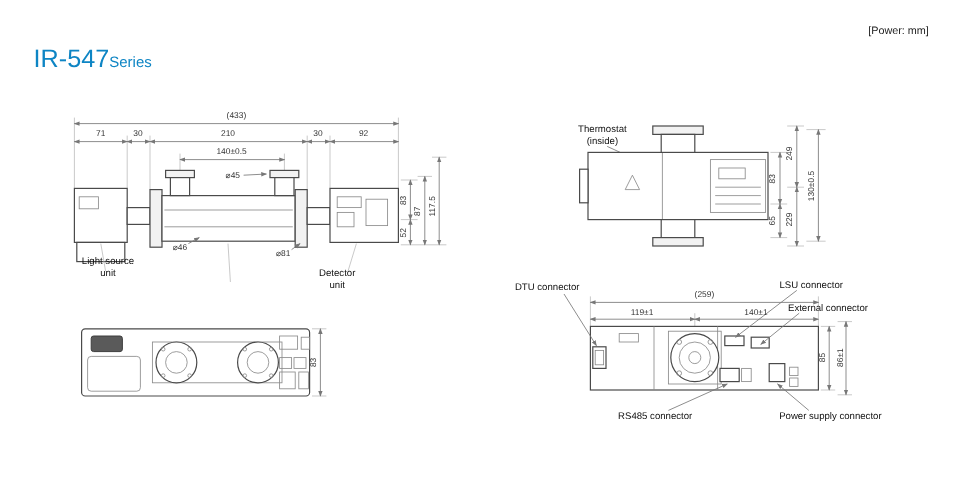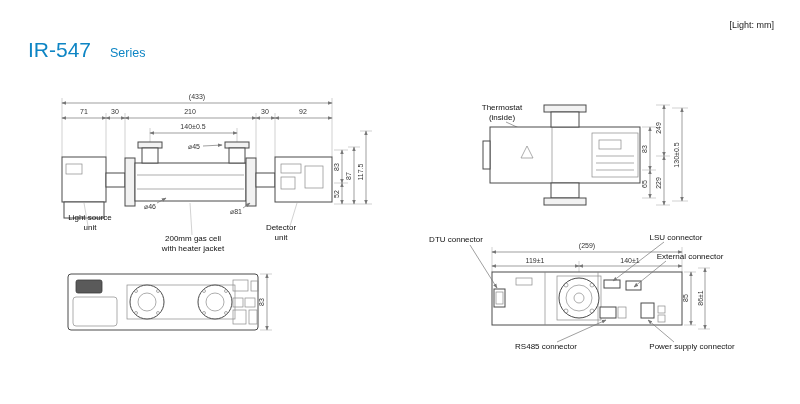--- a/index.html
+++ b/index.html
@@ -6,21 +6,21 @@
   html,body { background:#ffffff; }
   body { font-family:"Liberation Sans", sans-serif; }
   #canvas { position:relative; width:800px; height:404px; background:#ffffff; overflow:hidden; }
   #linework { position:absolute; left:0; top:0; }
   .txt { position:absolute; transform:translate(-50%,-50%); text-align:center; color:#222; white-space:pre-line; }
   .dim { font-size:7px; color:#333; line-height:1.1; }
   .rot { transform:translate(-50%,-50%) rotate(-90deg); }
   .lbl { font-size:8px; color:#111; line-height:1.3; }
   .title { position:absolute; white-space:nowrap; }
   .t-main { font-size:21px; color:var(--accent,#0e85c4); }
-  .t-sub  { font-size:12.5px; color:var(--accent,#0e85c4); margin-left:19px; }
+  .t-sub  { font-size:12.5px; color:var(--accent,#0e85c4); margin-left:0; }
   .unit-note { position:absolute; font-size:9px; color:#222; }
   svg .part   { fill:#ffffff; stroke:var(--line,#4a4a4a); stroke-width:1; }
   svg .partf  { fill:#f2f2f2; stroke:var(--line,#4a4a4a); stroke-width:1; }
   svg .dark   { fill:#5a5a5a; stroke:#3a3a3a; stroke-width:0.8; }
   svg .detail { fill:none; stroke:#8a8a8a; stroke-width:0.7; }
   svg .dimline{ stroke:#777; stroke-width:0.7; fill:none; marker-start:url(#arw); marker-end:url(#arw); }
   svg .ext    { stroke:#b4b4b4; stroke-width:0.6; }
   svg .leader { stroke:#777; stroke-width:0.7; fill:none; marker-end:url(#arw); }
 </style>
 </head>
@@ -192,42 +192,40 @@
       <line class="dimline" x1="691" y1="272" x2="691" y2="325"></line>
       <line class="ext" x1="698" y1="268" x2="710" y2="268"></line>
       <line class="ext" x1="698" y1="329" x2="710" y2="329"></line>
       <line class="dimline" x1="705" y1="268" x2="705" y2="329"></line>
     </g>
   </svg>
 
   <div class="title" style="left:28px;top:38px">
     <span class="t-main">IR-547</span><span class="t-sub">Series</span>
   </div>
-  <div class="unit-note" style="right:26px;top:20px">[Light: mm]</div>
+  <div class="unit-note" style="right:26px;top:20px">[Power: mm]</div>
 
   <div class="txt dim" style="left:197px;top:97px">(433)</div>
   <div class="txt dim" style="left:84px;top:112px">71</div>
   <div class="txt dim" style="left:115px;top:112px">30</div>
   <div class="txt dim" style="left:190px;top:112px">210</div>
   <div class="txt dim" style="left:265px;top:112px">30</div>
   <div class="txt dim" style="left:303px;top:112px">92</div>
   <div class="txt dim" style="left:193px;top:127px">140±0.5</div>
   <div class="txt dim" style="left:194px;top:147px">⌀45</div>
   <div class="txt dim" style="left:150px;top:207px">⌀46</div>
   <div class="txt dim" style="left:236px;top:212px">⌀81</div>
   <div class="txt dim rot" style="left:337px;top:167px">83</div>
   <div class="txt dim rot" style="left:337px;top:194px">52</div>
   <div class="txt dim rot" style="left:349px;top:176px">87</div>
   <div class="txt dim rot" style="left:361px;top:172px">117.5</div>
   <div class="txt dim rot" style="left:262px;top:302px">83</div>
 
   <div class="txt lbl" style="left:90px;top:223px">Light source
 unit</div>
-  <div class="txt lbl" style="left:193px;top:244px">200mm gas cell
-with heater jacket</div>
   <div class="txt lbl" style="left:281px;top:233px">Detector
 unit</div>
 
   <div class="txt lbl" style="left:502px;top:113px">Thermostat
 (inside)</div>
   <div class="txt dim rot" style="left:645px;top:149px">83</div>
   <div class="txt dim rot" style="left:645px;top:184px">65</div>
   <div class="txt dim rot" style="left:659px;top:128px">249</div>
   <div class="txt dim rot" style="left:659px;top:183px">229</div>
   <div class="txt dim rot" style="left:677px;top:155px">130±0.5</div>

